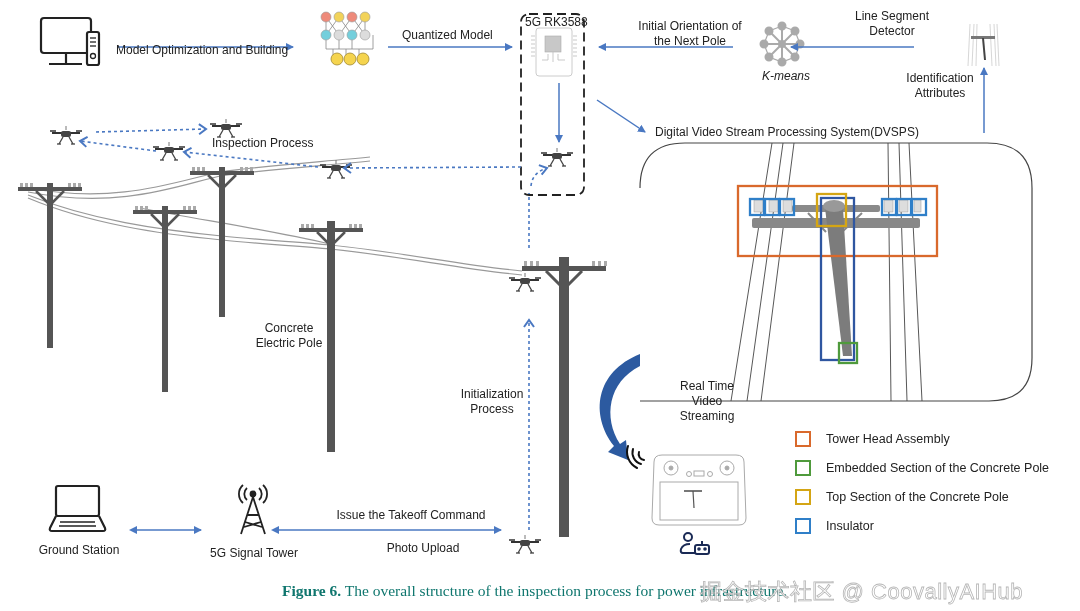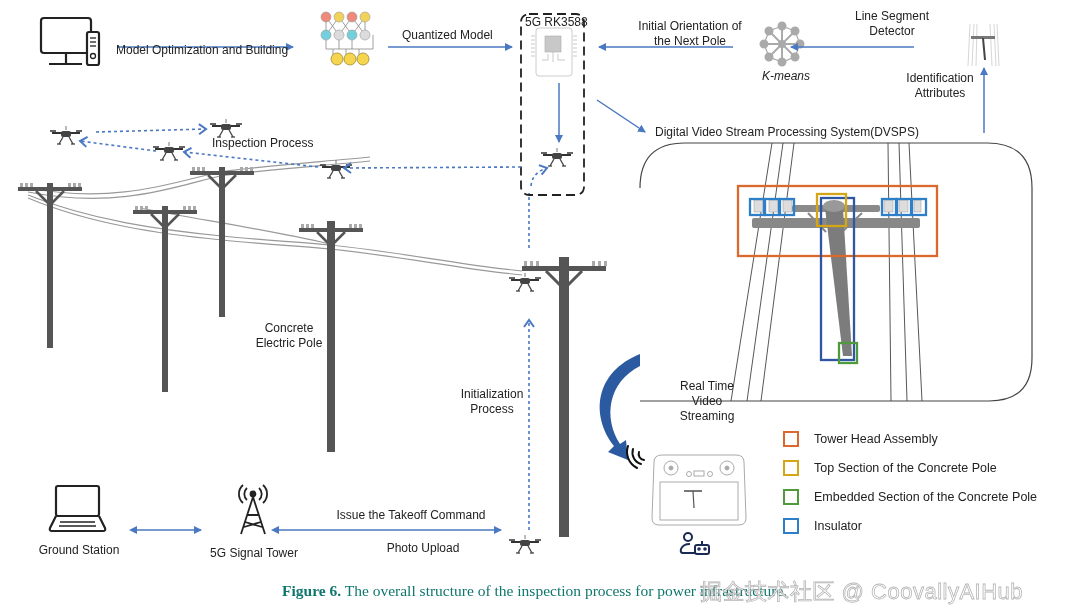--- a/index.html
+++ b/index.html
@@ -2,21 +2,21 @@
 <html><head>
 <meta charset="utf-8">
 <style>
   html, body { margin: 0; padding: 0; background: #ffffff; }
   #stage { position: relative; width: 1080px; height: 611px; overflow: hidden; background: #fff;
            font-family: "Liberation Sans", "DejaVu Sans", sans-serif; color: #222; }
   svg#art { position: absolute; left: 0; top: 0; }
   .lbl { position: absolute; font-size: 12px; color: #222; line-height: 15px; white-space: nowrap; }
   .lbl.c { text-align: center; transform: translateX(-50%); }
   .legend { position: absolute; left: 783px; top: 424px; }
-  .legend-item { display: flex; align-items: center; height: 29px; }
+  .legend-item { display: flex; align-items: center; height: 29px; margin-left: 12px; }
   .legend-swatch { width: 16px; height: 16px; border: 2.5px solid; box-sizing: border-box; margin-right: 15px; }
   .legend-label { font-size: 12.5px; color: #222; }
   .caption { position: absolute; left: 282px; top: 582px; font-family: "Liberation Serif", "DejaVu Serif", serif; font-size: 15.5px; color: #0f766e; white-space: nowrap; }
   .caption b { font-weight: bold; }
   .watermark { position: absolute; left: 700px; top: 577px; font-size: 22px; color: rgba(255,255,255,0.85);
                -webkit-text-stroke: 0.8px rgba(120,120,120,0.55); white-space: nowrap; letter-spacing: 0.5px; }
 </style>
 </head>
 <body>
 
@@ -345,26 +345,26 @@
 <div class="lbl c" style="left:254px; top:546px;">5G Signal Tower</div>
 <div class="lbl c" style="left:411px; top:508px;">Issue the Takeoff Command</div>
 <div class="lbl c" style="left:423px; top:541px;">Photo Upload</div>
 
 <div class="legend">
   <div class="legend-item">
     <span class="legend-swatch" style="border-color:#d9692c"></span>
     <span class="legend-label">Tower Head Assembly</span>
   </div>
   <div class="legend-item">
+    <span class="legend-swatch" style="border-color:#4f9a3c"></span>
+    <span class="legend-label">Embedded Section of the Concrete Pole</span>
+  </div>
+  <div class="legend-item">
     <span class="legend-swatch" style="border-color:#d4a514"></span>
     <span class="legend-label">Top Section of the Concrete Pole</span>
-  </div>
-  <div class="legend-item">
-    <span class="legend-swatch" style="border-color:#4f9a3c"></span>
-    <span class="legend-label">Embedded Section of the Concrete Pole</span>
   </div>
   <div class="legend-item">
     <span class="legend-swatch" style="border-color:#2f7fc8"></span>
     <span class="legend-label">Insulator</span>
   </div>
 </div>
 
 <div class="caption"><b>Figure 6.</b><span> The overall structure of the inspection process for power infrastructure.</span></div>
 <div class="watermark">掘金技术社区 @ CoovallyAIHub</div>
 

